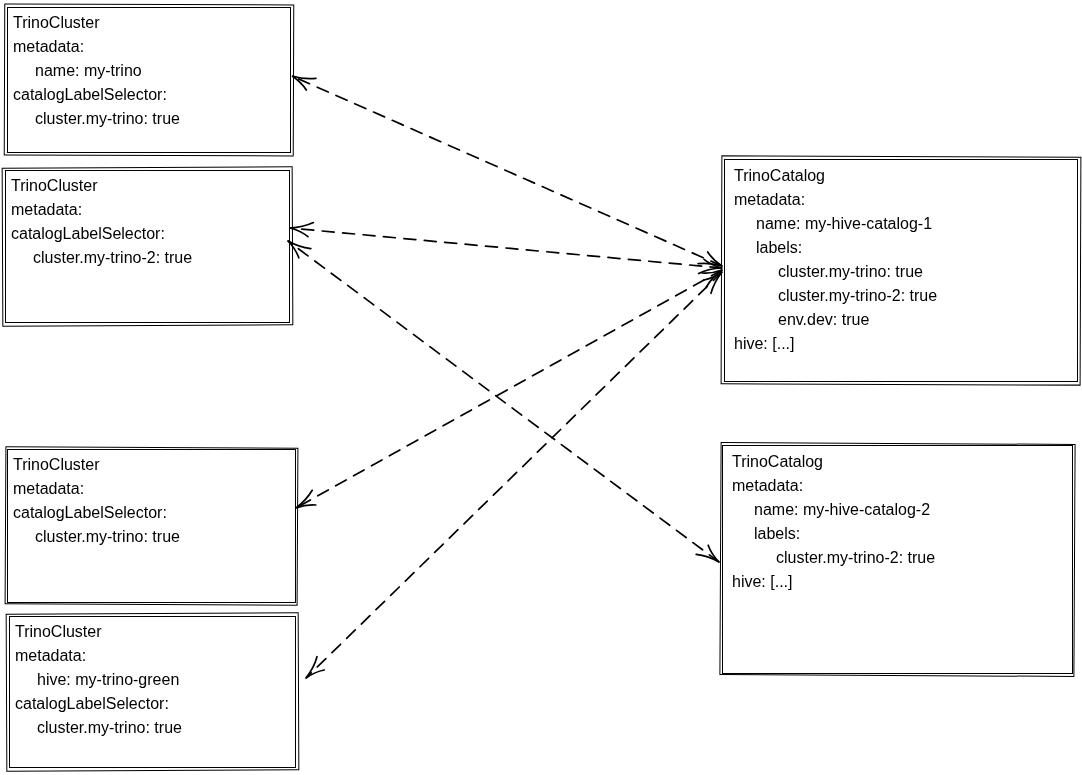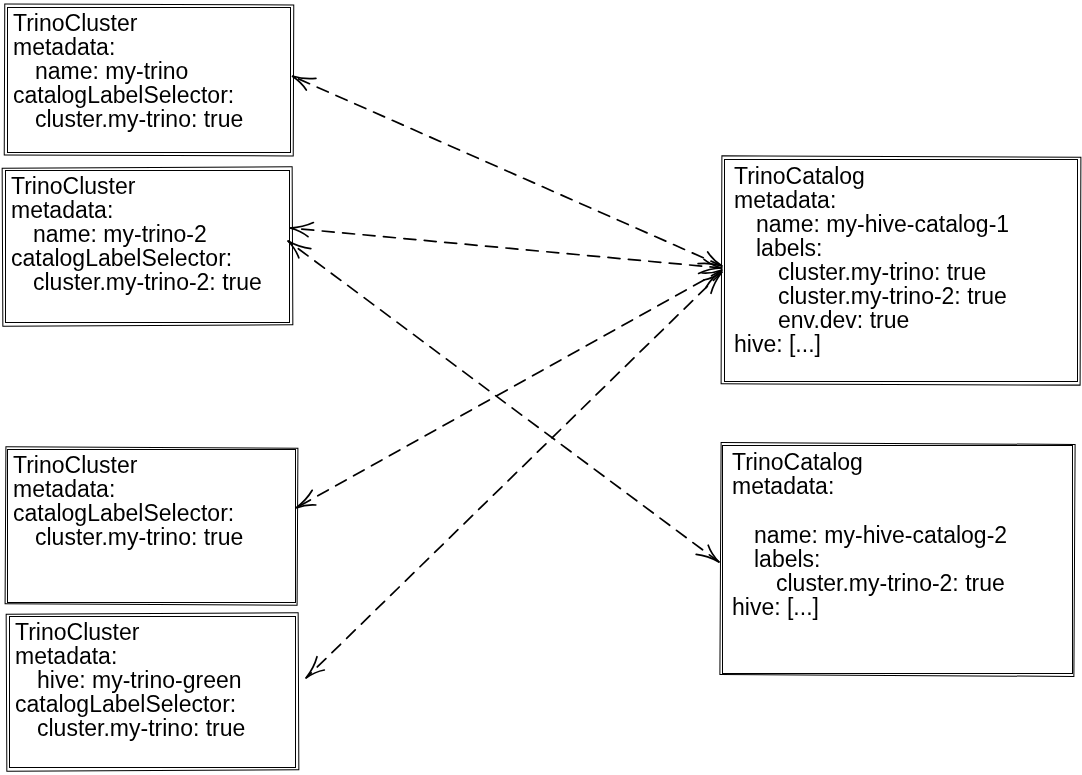--- a/index.html
+++ b/index.html
@@ -9,40 +9,39 @@
     position:absolute;box-sizing:border-box;background:#ffffff;
     border:1.7px solid #000000;color:#000000;padding:3px 5px;
   }
   .node::before{
     content:"";position:absolute;inset:-4px;border:1.2px solid #000000;
     transform:rotate(0.2deg);pointer-events:none;
   }
   .sk-b::before{transform:rotate(-0.25deg);}
   .sk-c::before{transform:rotate(0.3deg);inset:-3px;}
   .catalog{padding:4px 9px;}
-  .bl{font-size:23px;line-height:24px;white-space:pre;}
+  .bl{font-size:16px;line-height:24px;white-space:pre;}
   #edges{position:absolute;left:0;top:0;pointer-events:none;}
 </style>
 </head>
 <body>
 
 <div id="canvas">
 
   <div class="node sk-a" style="left:7px;top:7px;width:284px;height:146px;">
     <div class="bl" style="padding-left: 0px;">TrinoCluster</div>
     <div class="bl" style="padding-left: 0px;">metadata:</div>
     <div class="bl" style="padding-left: 22px;">name: my-trino</div>
     <div class="bl" style="padding-left: 0px;">catalogLabelSelector:</div>
     <div class="bl" style="padding-left: 22px;">cluster.my-trino: true</div>
   </div>
 
   <div class="node sk-b" style="left:5px;top:170px;width:285px;height:153px;">
     <div class="bl" style="padding-left: 0px;">TrinoCluster</div>
     <div class="bl" style="padding-left: 0px;">metadata:</div>
-    <div class="bl" style="padding-left: 22px;">name: my-trino-2</div>
     <div class="bl" style="padding-left: 0px;">catalogLabelSelector:</div>
     <div class="bl" style="padding-left: 22px;">cluster.my-trino-2: true</div>
   </div>
 
   <div class="node sk-c" style="left:7px;top:449px;width:289px;height:154px;">
     <div class="bl" style="padding-left: 0px;">TrinoCluster</div>
     <div class="bl" style="padding-left: 0px;">metadata:</div>
     <div class="bl" style="padding-left: 0px;">catalogLabelSelector:</div>
     <div class="bl" style="padding-left: 22px;">cluster.my-trino: true</div>
   </div>
@@ -62,21 +61,21 @@
     <div class="bl" style="padding-left: 22px;">labels:</div>
     <div class="bl" style="padding-left: 44px;">cluster.my-trino: true</div>
     <div class="bl" style="padding-left: 44px;">cluster.my-trino-2: true</div>
     <div class="bl" style="padding-left: 44px;">env.dev: true</div>
     <div class="bl" style="padding-left: 0px;">hive: [...]</div>
   </div>
 
   <div class="node catalog sk-c" style="left:722px;top:445px;width:351px;height:229px;">
     <div class="bl" style="padding-left: 0px;">TrinoCatalog</div>
     <div class="bl" style="padding-left: 0px;">metadata:</div>
-    <div class="bl" style="padding-left: 22px; margin-top: 25px;">name: my-hive-catalog-2</div>
+    <div class="bl" style="padding-left: 22px;">name: my-hive-catalog-2</div>
     <div class="bl" style="padding-left: 22px;">labels:</div>
     <div class="bl" style="padding-left: 44px;">cluster.my-trino-2: true</div>
     <div class="bl" style="padding-left: 0px;">hive: [...]</div>
   </div>
 
   <svg id="edges" width="1082" height="775" viewBox="0 0 1082 775">
       <g fill="none" stroke="#000000" stroke-width="1.7" stroke-linecap="round">
         <path d="M 722 266 L 292 76" stroke-dasharray="12 8.5"></path>
         <path d="M 698.1 263.7 Q 709.5 262.3 722 266 Q 712.8 260.0 707.7 252.0"></path>
         <path d="M 315.9 78.3 Q 304.5 79.7 292 76 Q 301.2 82.0 306.3 90.0"></path>

